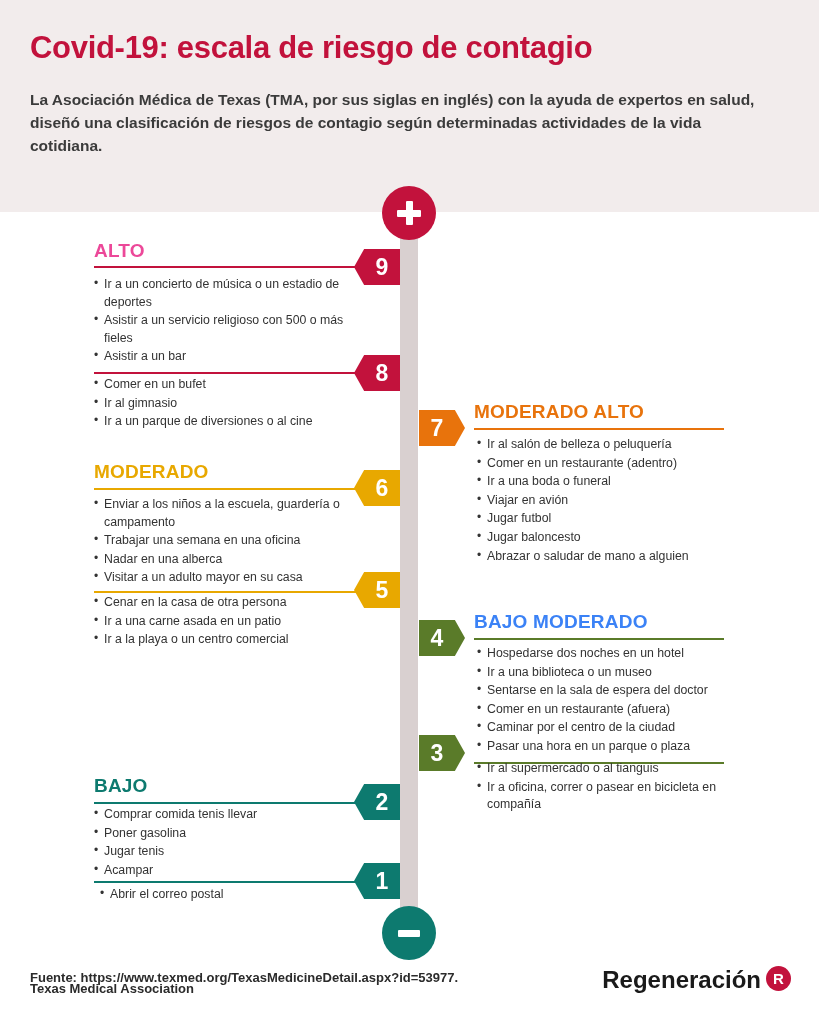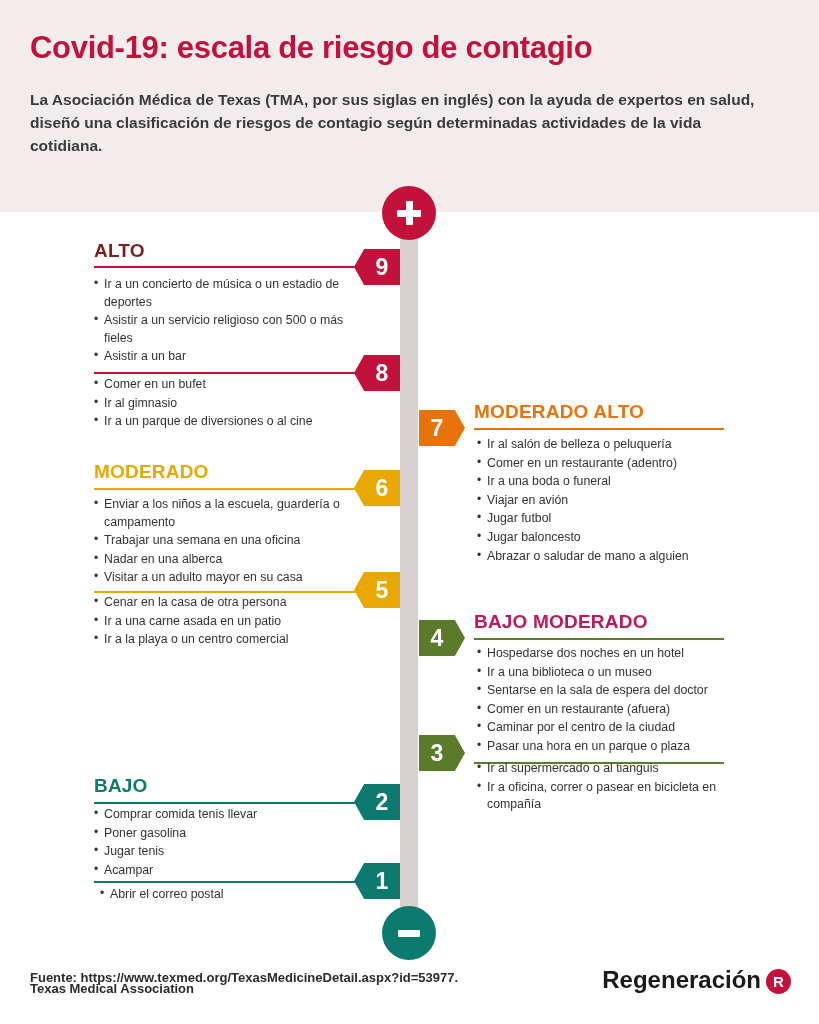--- a/index.html
+++ b/index.html
@@ -149,21 +149,21 @@
     color: #2b2b2b;
   }
   .brand {
     position: absolute;
     right: 28px;
     top: 966px;
     font-size: 24px;
     font-weight: bold;
     color: #1a1a1a;
     display: flex;
-    align-items: flex-end;
+    align-items: flex-start;
   }
   .brand-badge {
     display: inline-flex;
     align-items: center;
     justify-content: center;
     width: 25px; height: 25px;
     border-radius: 50%;
     background: #c2123c;
     color: #ffffff;
     font-size: 15px;
@@ -185,21 +185,21 @@
   <div class="spine-shadow"></div>
 
   <div class="cap cap-top">
     <span class="plus-h"></span>
     <span class="plus-v"></span>
   </div>
   <div class="cap cap-bottom">
     <span class="minus-h"></span>
   </div>
 
-  <div class="cat-title" style="left:94px; top:240px; color:#7f1d1d;">ALTO</div>
+  <div class="cat-title" style="left:94px; top:240px; color:#ec4899;">ALTO</div>
   <div class="rule" style="left:94px; top:266px; width:265px; background:#c2123c;"></div>
 
   <div class="marker left" style="top:249px; background:#c2123c;">9</div>
 
   <div class="list" style="left:94px; top:276px; width:265px;">
     <div class="item">
       <span>Ir a un concierto de música o un estadio de deportes</span>
     </div>
     <div class="item">
       <span>Asistir a un servicio religioso con 500 o más fieles</span>
@@ -281,21 +281,21 @@
       <span>Cenar en la casa de otra persona</span>
     </div>
     <div class="item">
       <span>Ir a una carne asada en un patio</span>
     </div>
     <div class="item">
       <span>Ir a la playa o un centro comercial</span>
     </div>
   </div>
 
-  <div class="cat-title" style="left:474px; top:611px; color:#be185d;">BAJO MODERADO</div>
+  <div class="cat-title" style="left:474px; top:611px; color:#3b82f6;">BAJO MODERADO</div>
   <div class="rule" style="left:474px; top:638px; width:250px; background:#5a7b29;"></div>
 
   <div class="marker right" style="top:620px; background:#5a7b29;">4</div>
 
   <div class="list" style="left:477px; top:645px; width:255px;">
     <div class="item">
       <span>Hospedarse dos noches en un hotel</span>
     </div>
     <div class="item">
       <span>Ir a una biblioteca o un museo</span>

